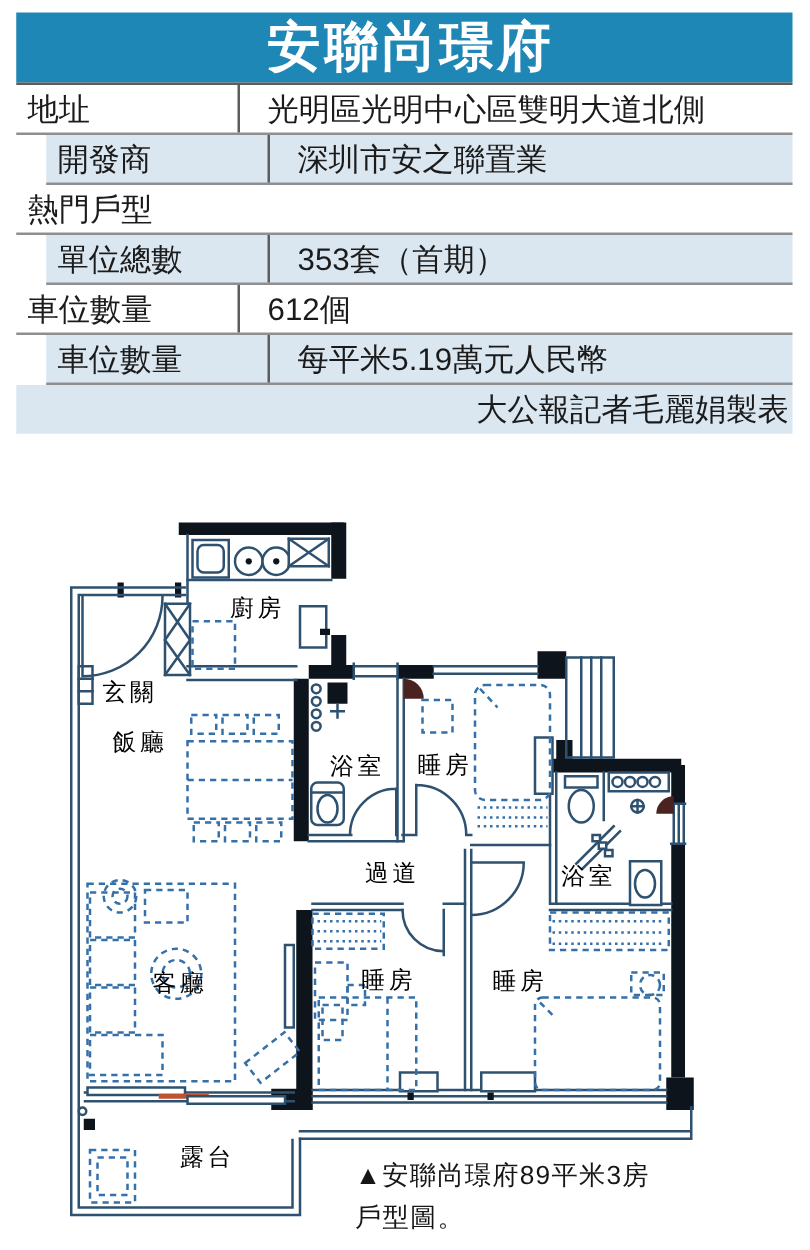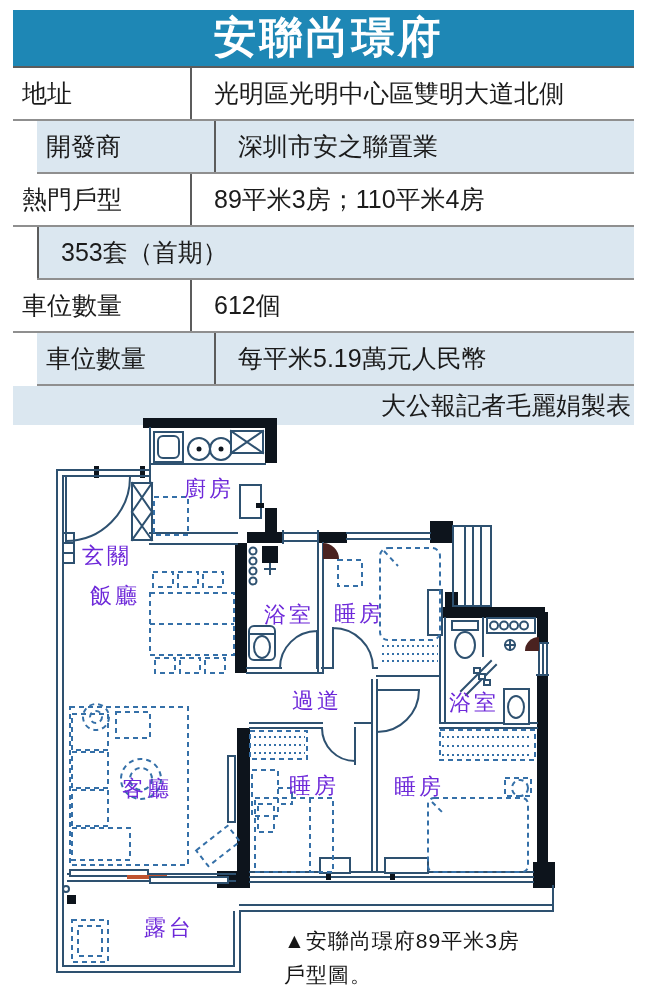--- a/index.html
+++ b/index.html
@@ -17,38 +17,38 @@
   *{margin:0;padding:0;box-sizing:border-box;}
   html,body{background:#fff;}
   body{font-family:"Liberation Sans",sans-serif;color:var(--ink);}
   .page{position:relative;width:648px;height:1000px;background:#fff;overflow:hidden;}
 
   
   .info-table{position:absolute;left:13px;top:10px;width:621px;}
   .it-header{height:56px;background:var(--header-bg);display:flex;align-items:center;justify-content:center;}
   .it-title{color:#fff;font-size:43px;font-weight:bold;letter-spacing:3px;margin-left:10px;}
   .it-rows{border-top:2px solid var(--divider-gray);}
-  .it-row{display:flex;height:53px;align-items:center;border-bottom:2px solid var(--line-gray);font-size:25px;}
+  .it-row{display:flex;height:40px;align-items:center;border-bottom:2px solid var(--line-gray);font-size:25px;}
   .it-row.alt{background:var(--row-alt-bg);margin-left:24px;}
   .it-label{width:177px;padding-left:9px;flex:none;align-self:stretch;display:flex;align-items:center;}
   .it-value{flex:1;align-self:stretch;display:flex;align-items:center;border-left:2px solid var(--divider-gray);padding-left:22px;}
   .it-credit{height:39px;background:var(--row-alt-bg);display:flex;align-items:center;justify-content:flex-end;font-size:25px;padding-right:3px;text-align:right;}
 
   
   .plan-svg{position:absolute;left:0;top:0;width:648px;height:1000px;}
   .blk rect{fill:var(--plan-dark);}
   .w{stroke:var(--plan-line);stroke-width:2;fill:none;stroke-linecap:square;}
   .fx{stroke:var(--plan-line);stroke-width:2;fill:#fff;}
   .fxd{fill:var(--plan-dark);stroke:none;}
   .fan{fill:var(--fan-dark);stroke:none;}
   .f{stroke:var(--furn);stroke-width:2;fill:none;stroke-dasharray:5 4;}
   .hatch{stroke:var(--furn);stroke-width:2;fill:none;stroke-dasharray:2 3;}
   .accent{stroke:var(--accent-orange);stroke-width:4;fill:none;}
 
-  .room-label{position:absolute;font-size:22px;letter-spacing:3px;color:#6d28d9;white-space:nowrap;}
+  .room-label{position:absolute;font-size:19px;letter-spacing:3px;color:#000000;white-space:nowrap;}
   .plan-caption{position:absolute;left:284px;top:924px;width:304px;font-size:21px;line-height:34px;color:#161616;letter-spacing:1px;}
 </style>
 </head>
 <body>
 
 <div class="page">
 
   <div class="info-table">
     <div class="it-header">
       <span class="it-title">安聯尚璟府</span>
@@ -57,23 +57,23 @@
       <div class="it-row">
         <span class="it-label">地址</span>
         <span class="it-value">光明區光明中心區雙明大道北側</span>
       </div>
       <div class="it-row alt">
         <span class="it-label">開發商</span>
         <span class="it-value">深圳市安之聯置業</span>
       </div>
       <div class="it-row">
         <span class="it-label">熱門戶型</span>
-        <span class="it-value">89平米3房；110平米4房</span>
       </div>
       <div class="it-row alt">
+        <span class="it-label">單位總數</span>
         <span class="it-value">353套（首期）</span>
       </div>
       <div class="it-row">
         <span class="it-label">車位數量</span>
         <span class="it-value">612個</span>
       </div>
       <div class="it-row alt">
         <span class="it-label">車位數量</span>
         <span class="it-value">每平米5.19萬元人民幣</span>
       </div>

